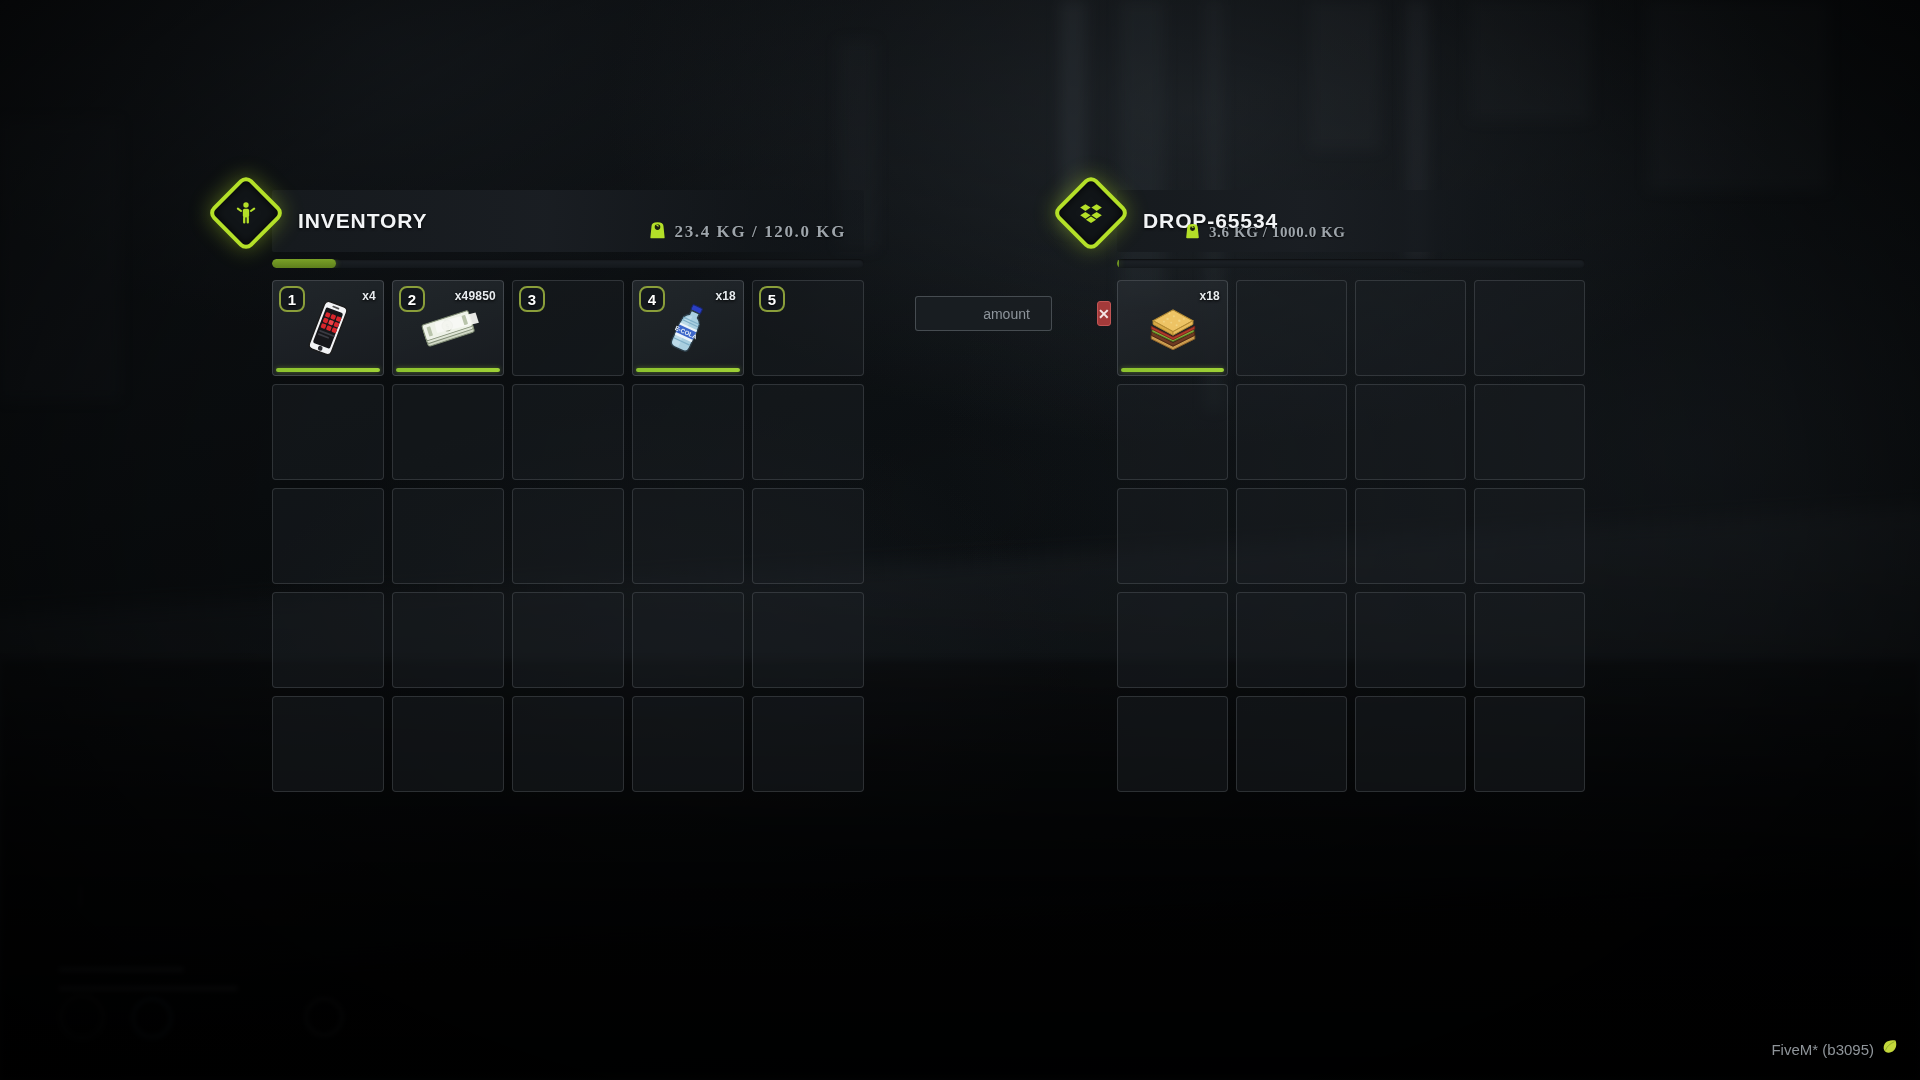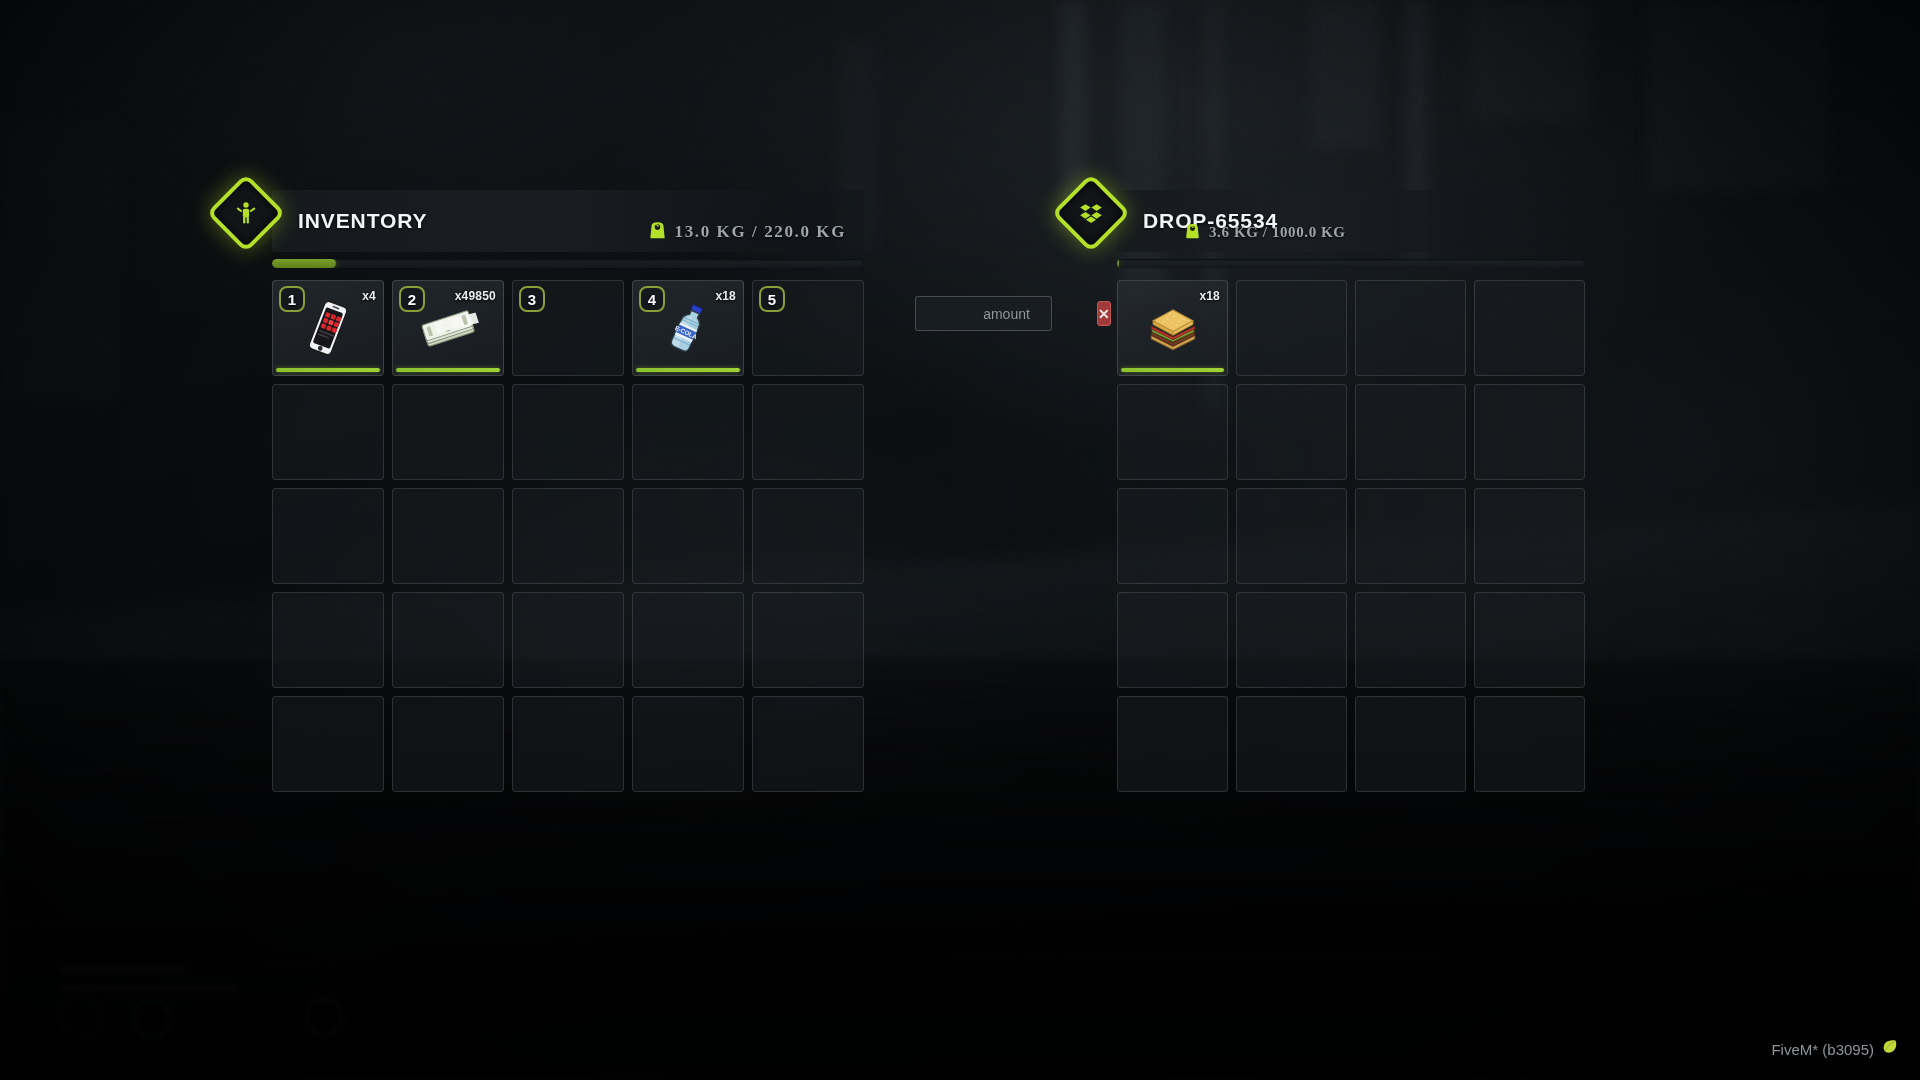--- a/index.html
+++ b/index.html
@@ -256,21 +256,21 @@
         <div class="panel-title">INVENTORY</div>
 
         <div class="weight-wrap">
           <span>
             <svg width="17" height="19" viewBox="0 0 20 22" aria-hidden="true">
               <path d="M3 7 Q3 2.4 10 2.4 Q17 2.4 17 7 L18.4 20.4 Q18.4 21.4 17.2 21.4 L2.8 21.4 Q1.6 21.4 1.6 20.4 Z" fill="#b4e028"></path>
               <circle cx="10" cy="8.2" r="3.3" fill="#1a1e10"></circle>
               <rect x="8.3" y="5.6" width="3.4" height="1.5" rx="0.7" fill="#b4e028" transform="rotate(38 10 6.3)"></rect>
             </svg>
           </span>
-          <span class="weight-text">13.0 KG / 220.0 KG</span>
+          <span class="weight-text">23.4 KG / 120.0 KG</span>
         </div>
       </div>
 
       <div class="weight-bar">
         <div class="weight-fill" style="width: 10.8%;"></div>
       </div>
 
       <div class="grid grid-5">
           <div class="slot filled">
             <div class="slot-num">1</div>

